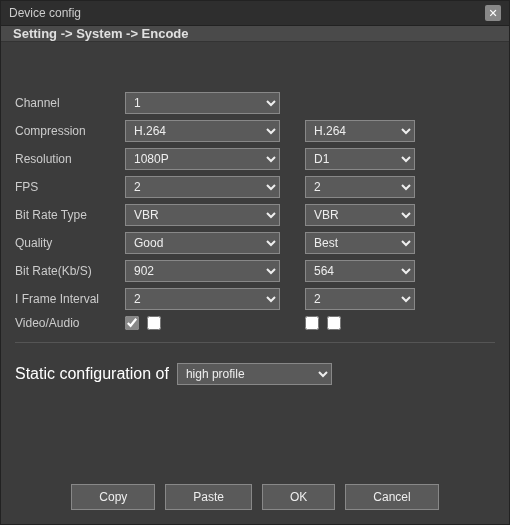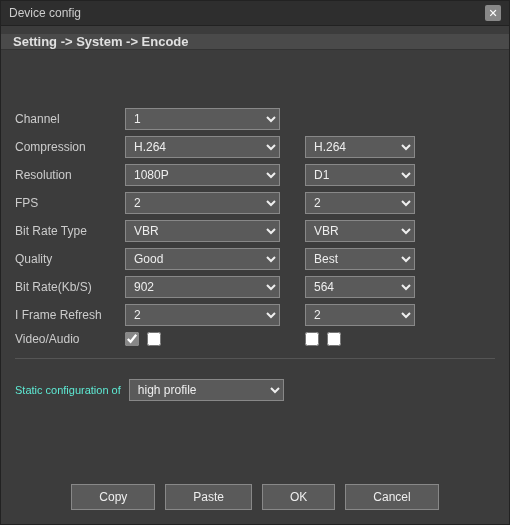--- a/index.html
+++ b/index.html
@@ -13,21 +13,20 @@
       font-family: Arial, sans-serif;
       font-size: 12px;
     }
     .window {
       width: 510px;
       height: 525px;
       background: #3c3c3c;
       border: 1px solid #222;
       display: flex;
       flex-direction: column;
-      gap: 8px;
     }
     .title-bar {
       background: #2e2e2e;
       color: #ccc;
       padding: 4px 8px;
       display: flex;
       justify-content: space-between;
       align-items: center;
       font-size: 12px;
       border-bottom: 1px solid #222;
@@ -106,22 +105,22 @@
       cursor: pointer;
       accent-color: #888;
     }
     .static-config-row {
       display: flex;
       align-items: center;
       margin-top: 20px;
       gap: 8px;
     }
     .static-config-label {
-      color: #5eead4;
-      font-size: 11px;
+      color: #ffffff;
+      font-size: 16px;
       white-space: nowrap;
     }
     .button-bar {
       display: flex;
       justify-content: center;
       gap: 10px;
       padding: 10px 14px 14px;
       flex-shrink: 0;
     }
     .btn {
@@ -234,21 +233,21 @@
           <option selected="">902</option><option>1024</option><option>2048</option>
         </select>
       </div>
       <div class="spacer-col"></div>
       <div class="select-wrapper-sm col-right">
         <select>
           <option selected="">564</option><option>1024</option>
         </select>
       </div>
 
-      <span class="label">I Frame Refresh</span>
+      <span class="label">I Frame Interval</span>
       <div class="select-wrapper">
         <select>
           <option>1</option><option selected="">2</option><option>3</option>
         </select>
       </div>
       <div class="spacer-col"></div>
       <div class="select-wrapper-sm col-right">
         <select>
           <option>1</option><option selected="">2</option><option>3</option>
         </select>

